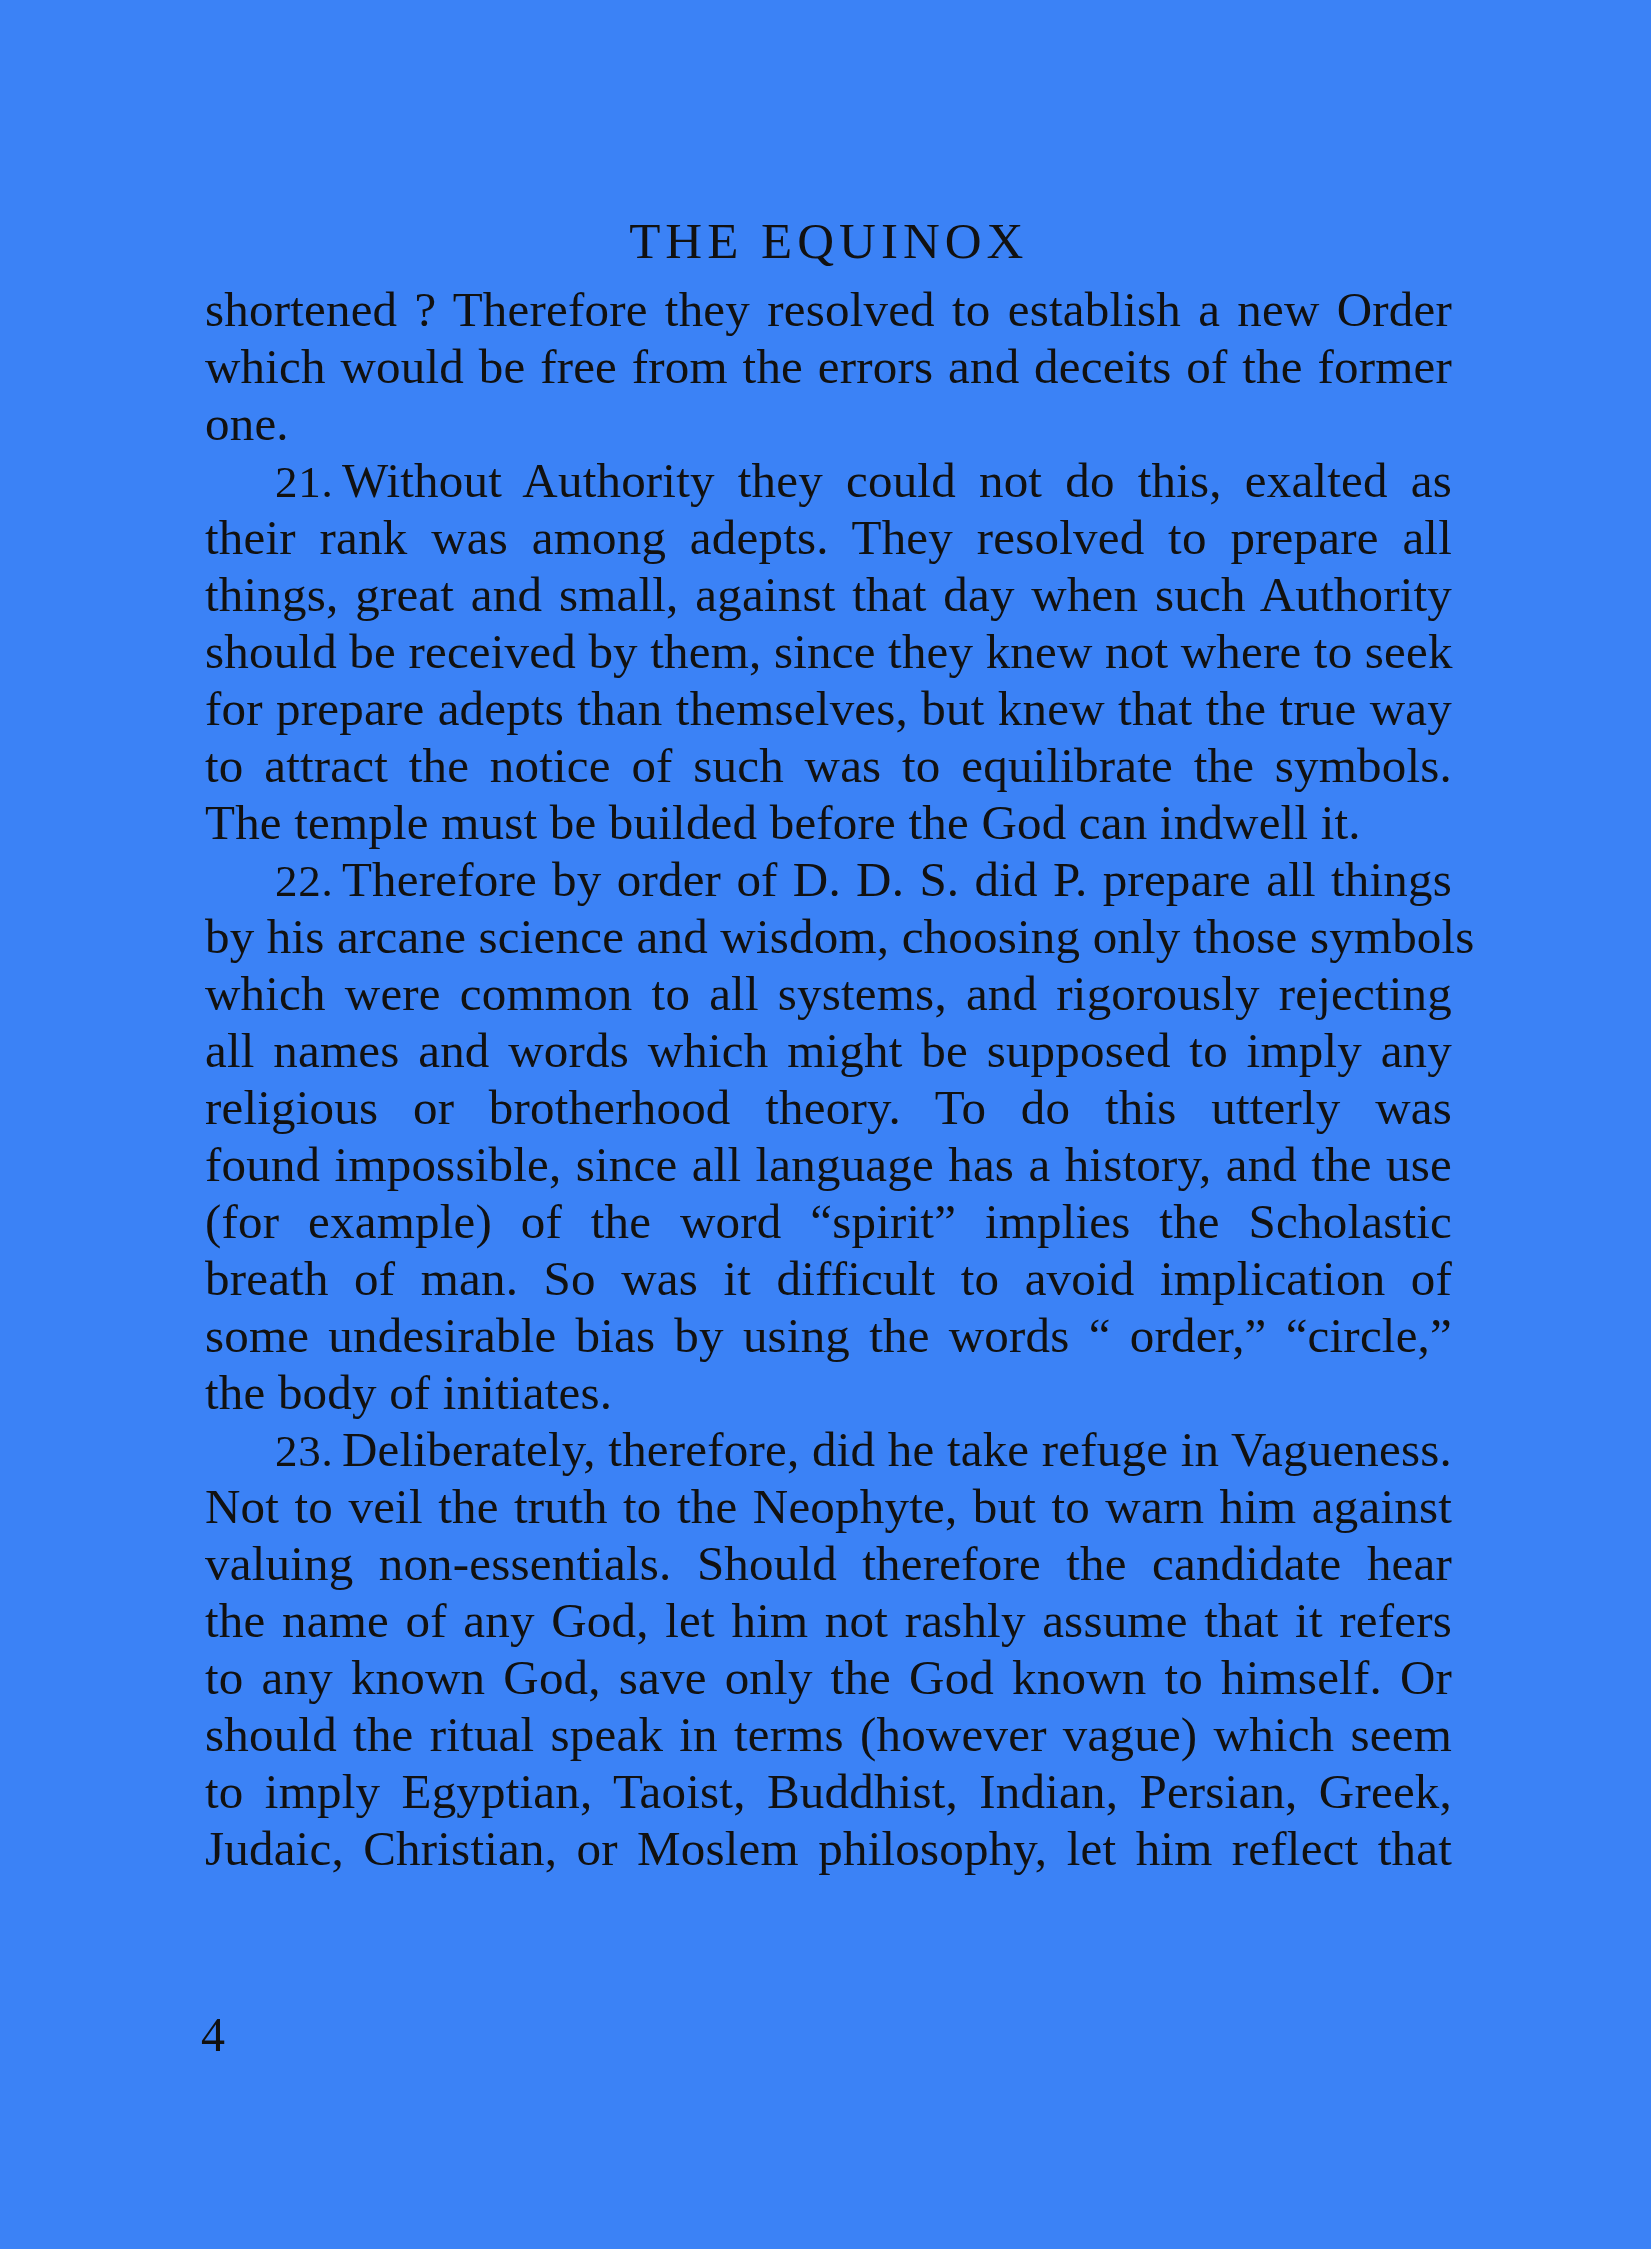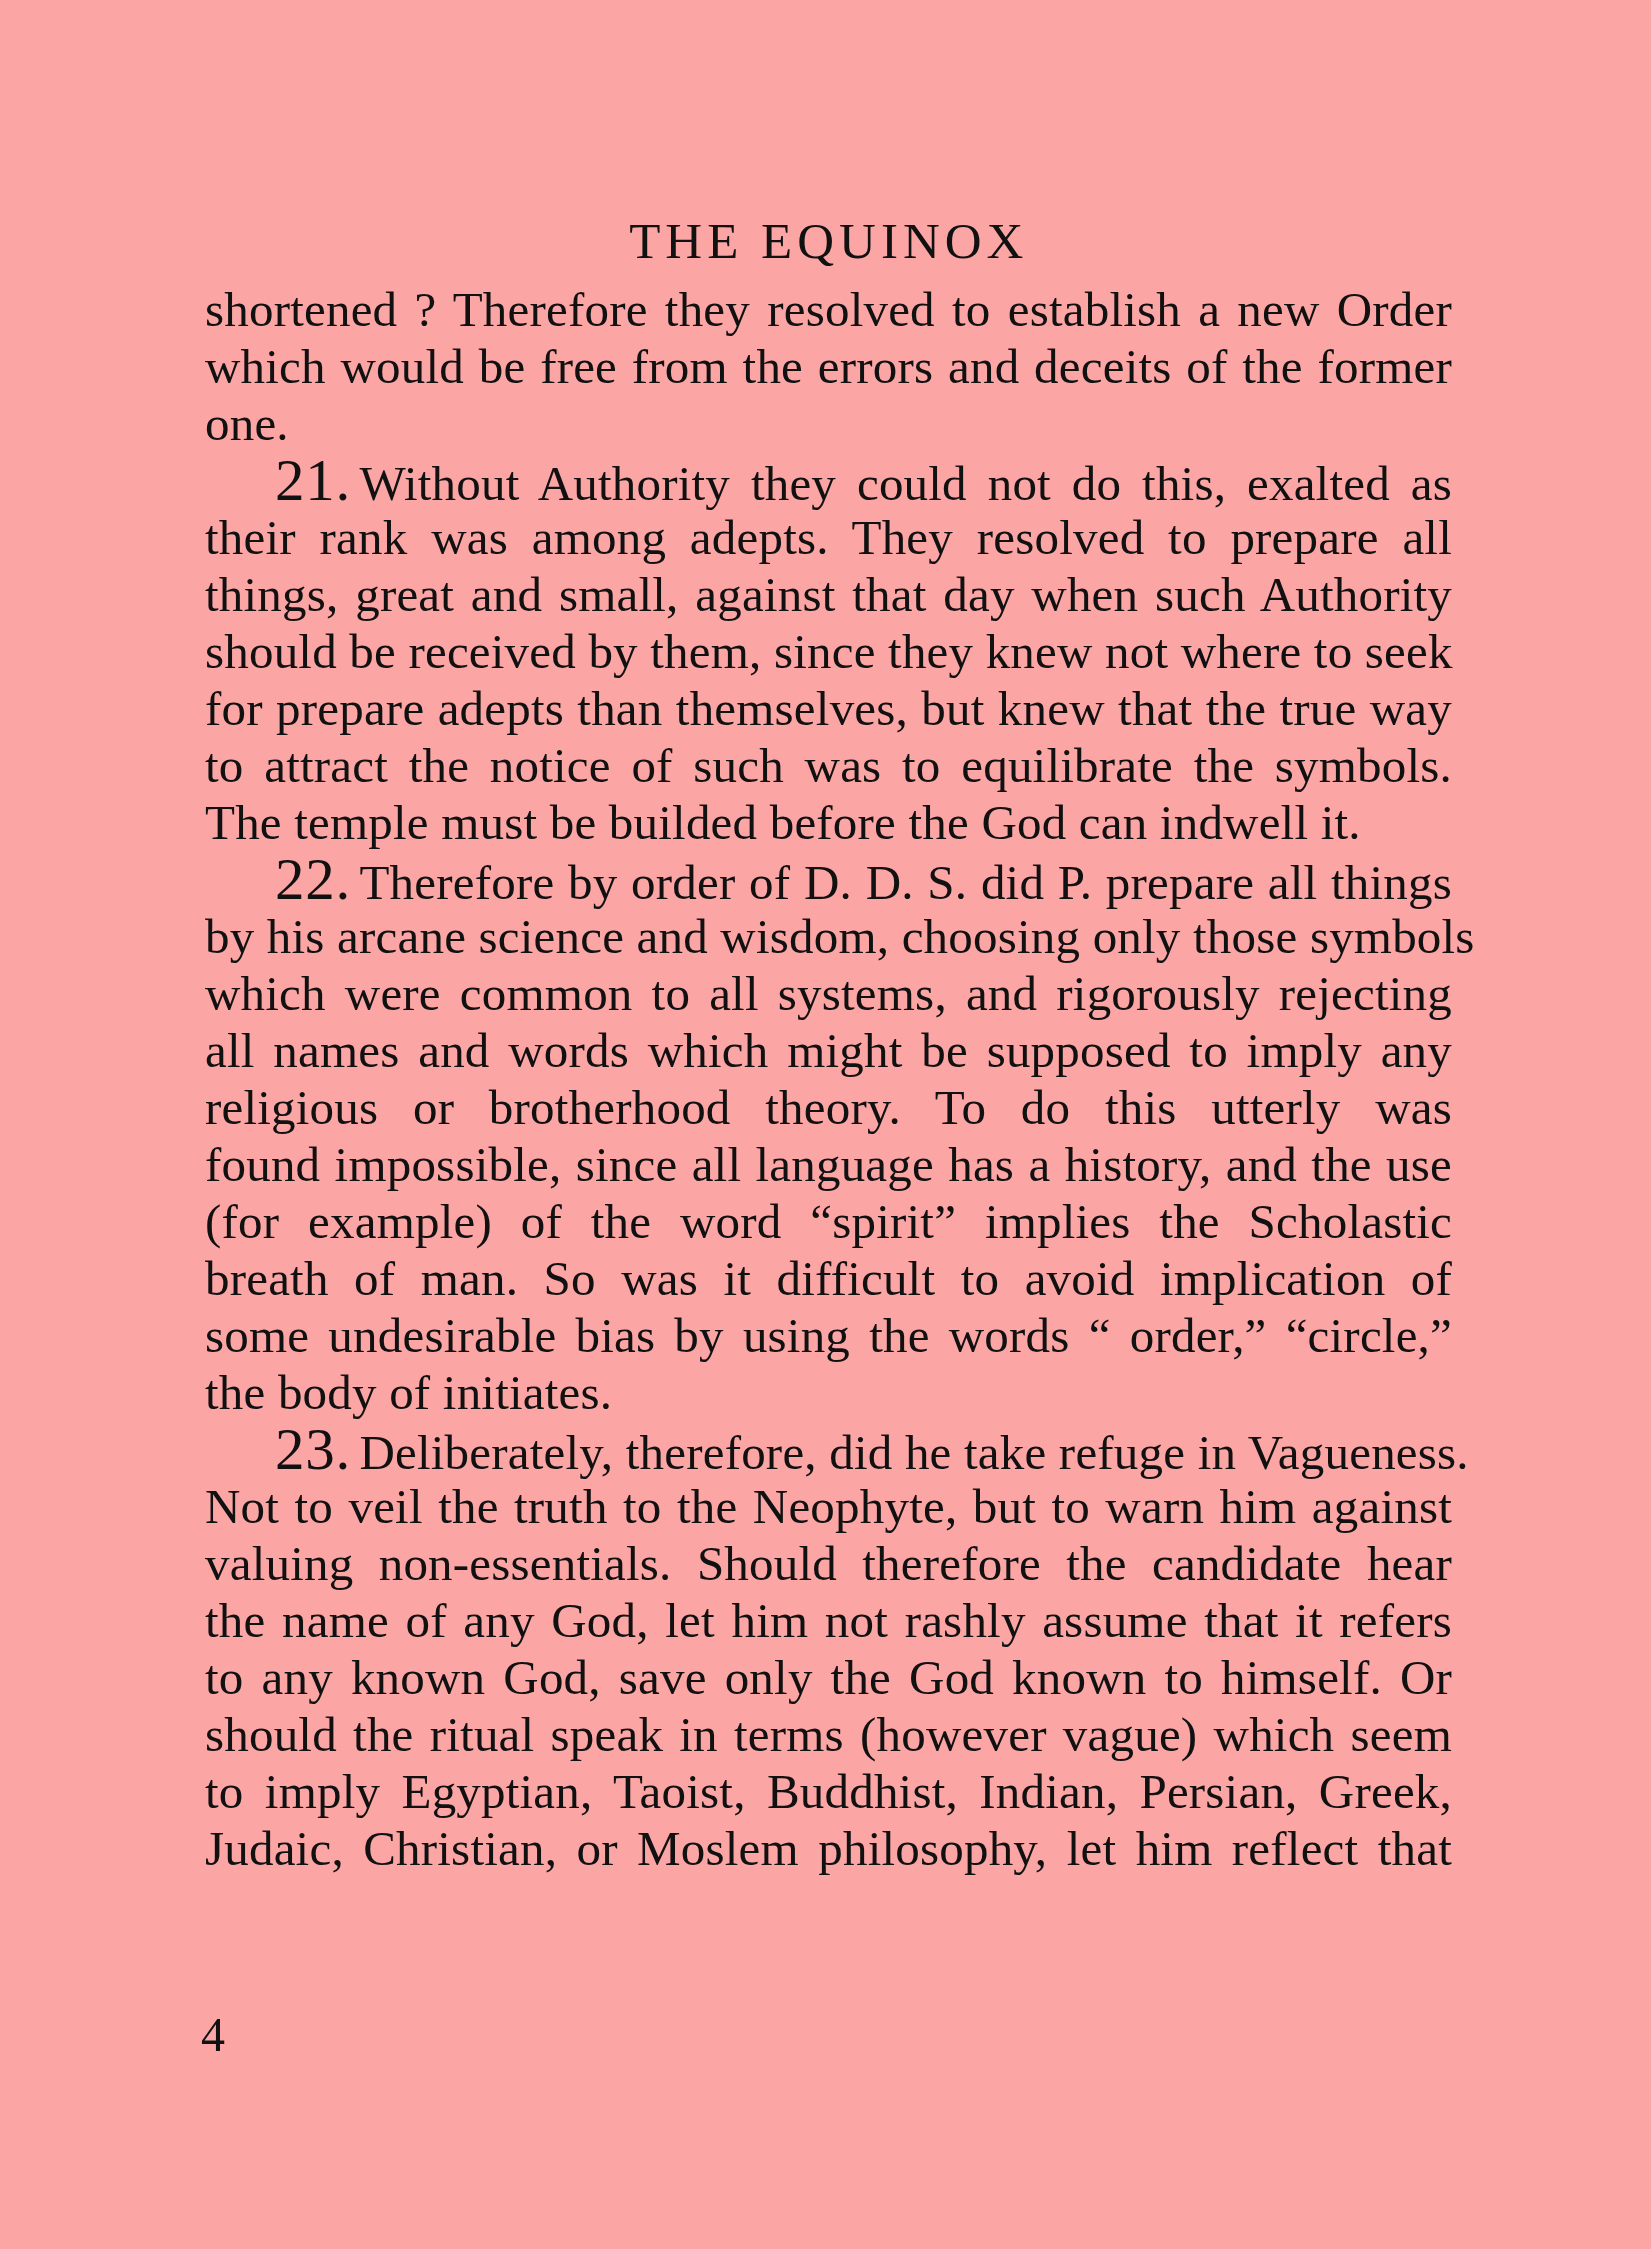--- a/index.html
+++ b/index.html
@@ -14,21 +14,21 @@
       overflow: hidden;
       color: #111111;
       font-family: "Liberation Serif", "DejaVu Serif", serif;
     }
     .page {
       position: absolute;
       left: 0;
       top: 0;
       width: 1651px;
       height: 2250px;
-      background: #fca5a5;
+      background: #3b82f6;
     }
     .running-head {
       position: absolute;
       left: 0;
       width: 1651px;
       top: 208px;
       text-align: center;
       font-size: 51px;
       line-height: 66px;
       letter-spacing: 5px;
@@ -52,21 +52,21 @@
     }
     .line.last {
       text-align: center;
       text-align-last: left;
     }
     .line.indent {
       padding-left: 70px;
     }
     .para-num {
       font-variant-numeric: oldstyle-nums;
-      font-size: 59px;
+      font-size: 45px;
       letter-spacing: 0.8px;
       margin-right: 8.3px;
     }
     .folio {
       position: absolute;
       left: 201px;
       top: 2006px;
       font-size: 48px;
       line-height: 58px;
     }

